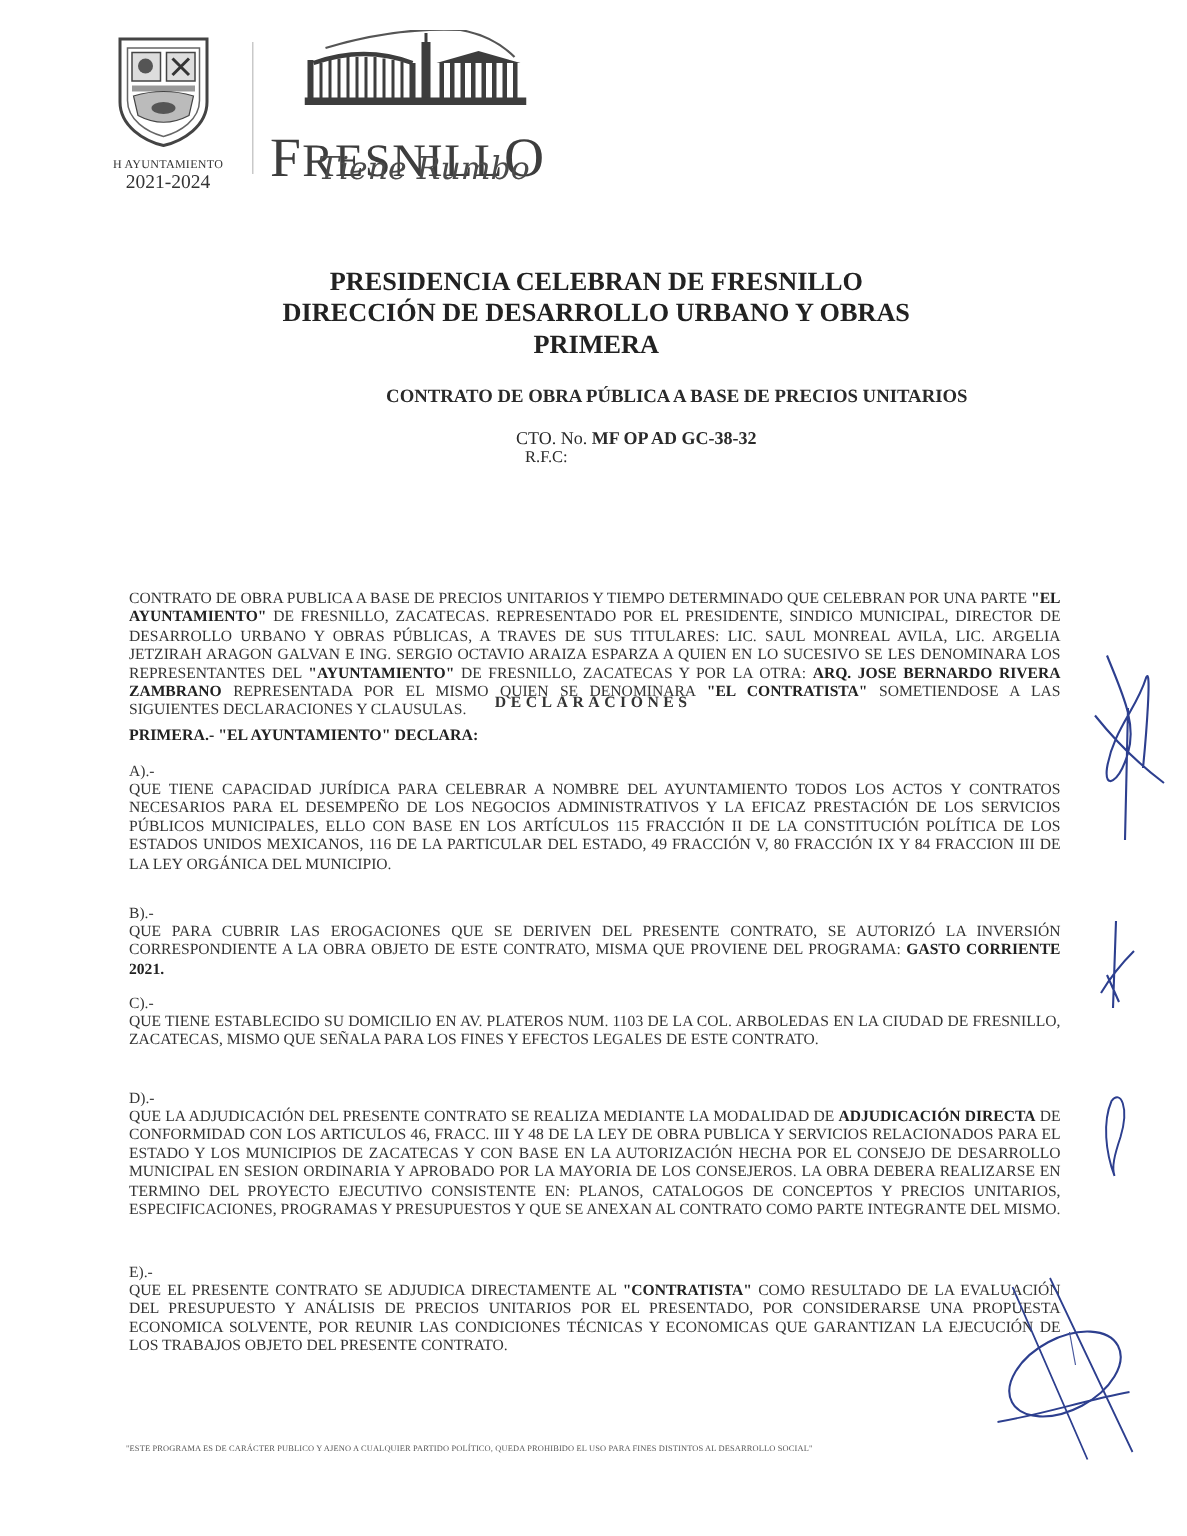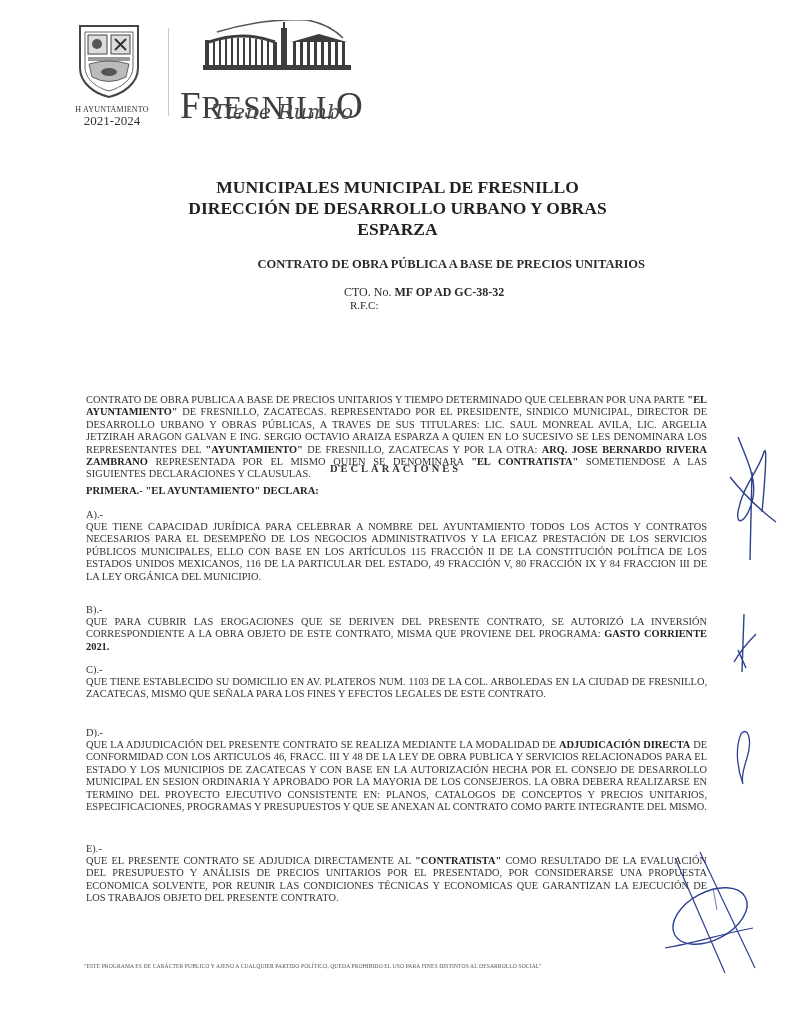--- a/index.html
+++ b/index.html
@@ -95,23 +95,23 @@
         <rect x="139" y="22" width="3" height="24"></rect>
       <rect x="0" y="45" width="148" height="5"></rect>
     </g>
   </svg>
   <div class="logo-word">
     <span class="big">F</span><span>RESNILL</span><span class="big">O</span>
   </div>
   <div class="logo-tag">Tiene Rumbo</div>
 
   <div class="title title1">
-    <div>MUNICIPALES MUNICIPAL DE FRESNILLO</div>
+    <div>PRESIDENCIA CELEBRAN DE FRESNILLO</div>
     <div>DIRECCIÓN DE DESARROLLO URBANO Y OBRAS</div>
-    <div>ESPARZA</div>
+    <div>PRIMERA</div>
   </div>
   <div class="subtitle">CONTRATO DE OBRA PÚBLICA A BASE DE PRECIOS UNITARIOS</div>
   <div class="cto">
     <span>CTO. No.</span>
     <b>MF OP AD GC-38-32</b>
   </div>
   <div class="rfc">R.F.C:</div>
 
   <div class="para" style="top:347px;margin-top:47px;">
     <span>CONTRATO DE OBRA PUBLICA A BASE DE PRECIOS UNITARIOS Y TIEMPO DETERMINADO QUE CELEBRAN POR UNA PARTE </span><b>"EL AYUNTAMIENTO"</b><span> DE FRESNILLO, ZACATECAS. REPRESENTADO POR EL PRESIDENTE, SINDICO MUNICIPAL, DIRECTOR DE DESARROLLO URBANO Y OBRAS PÚBLICAS, A TRAVES DE SUS TITULARES: LIC. SAUL MONREAL AVILA, LIC. ARGELIA JETZIRAH ARAGON GALVAN E ING. SERGIO OCTAVIO ARAIZA ESPARZA A QUIEN EN LO SUCESIVO SE LES DENOMINARA LOS REPRESENTANTES DEL </span><b>"AYUNTAMIENTO"</b><span> DE FRESNILLO, ZACATECAS Y POR LA OTRA: </span><b>ARQ. JOSE BERNARDO RIVERA ZAMBRANO</b><span> REPRESENTADA POR EL MISMO QUIEN SE DENOMINARA </span><b>"EL CONTRATISTA"</b><span> SOMETIENDOSE A LAS SIGUIENTES DECLARACIONES Y CLAUSULAS.</span>

